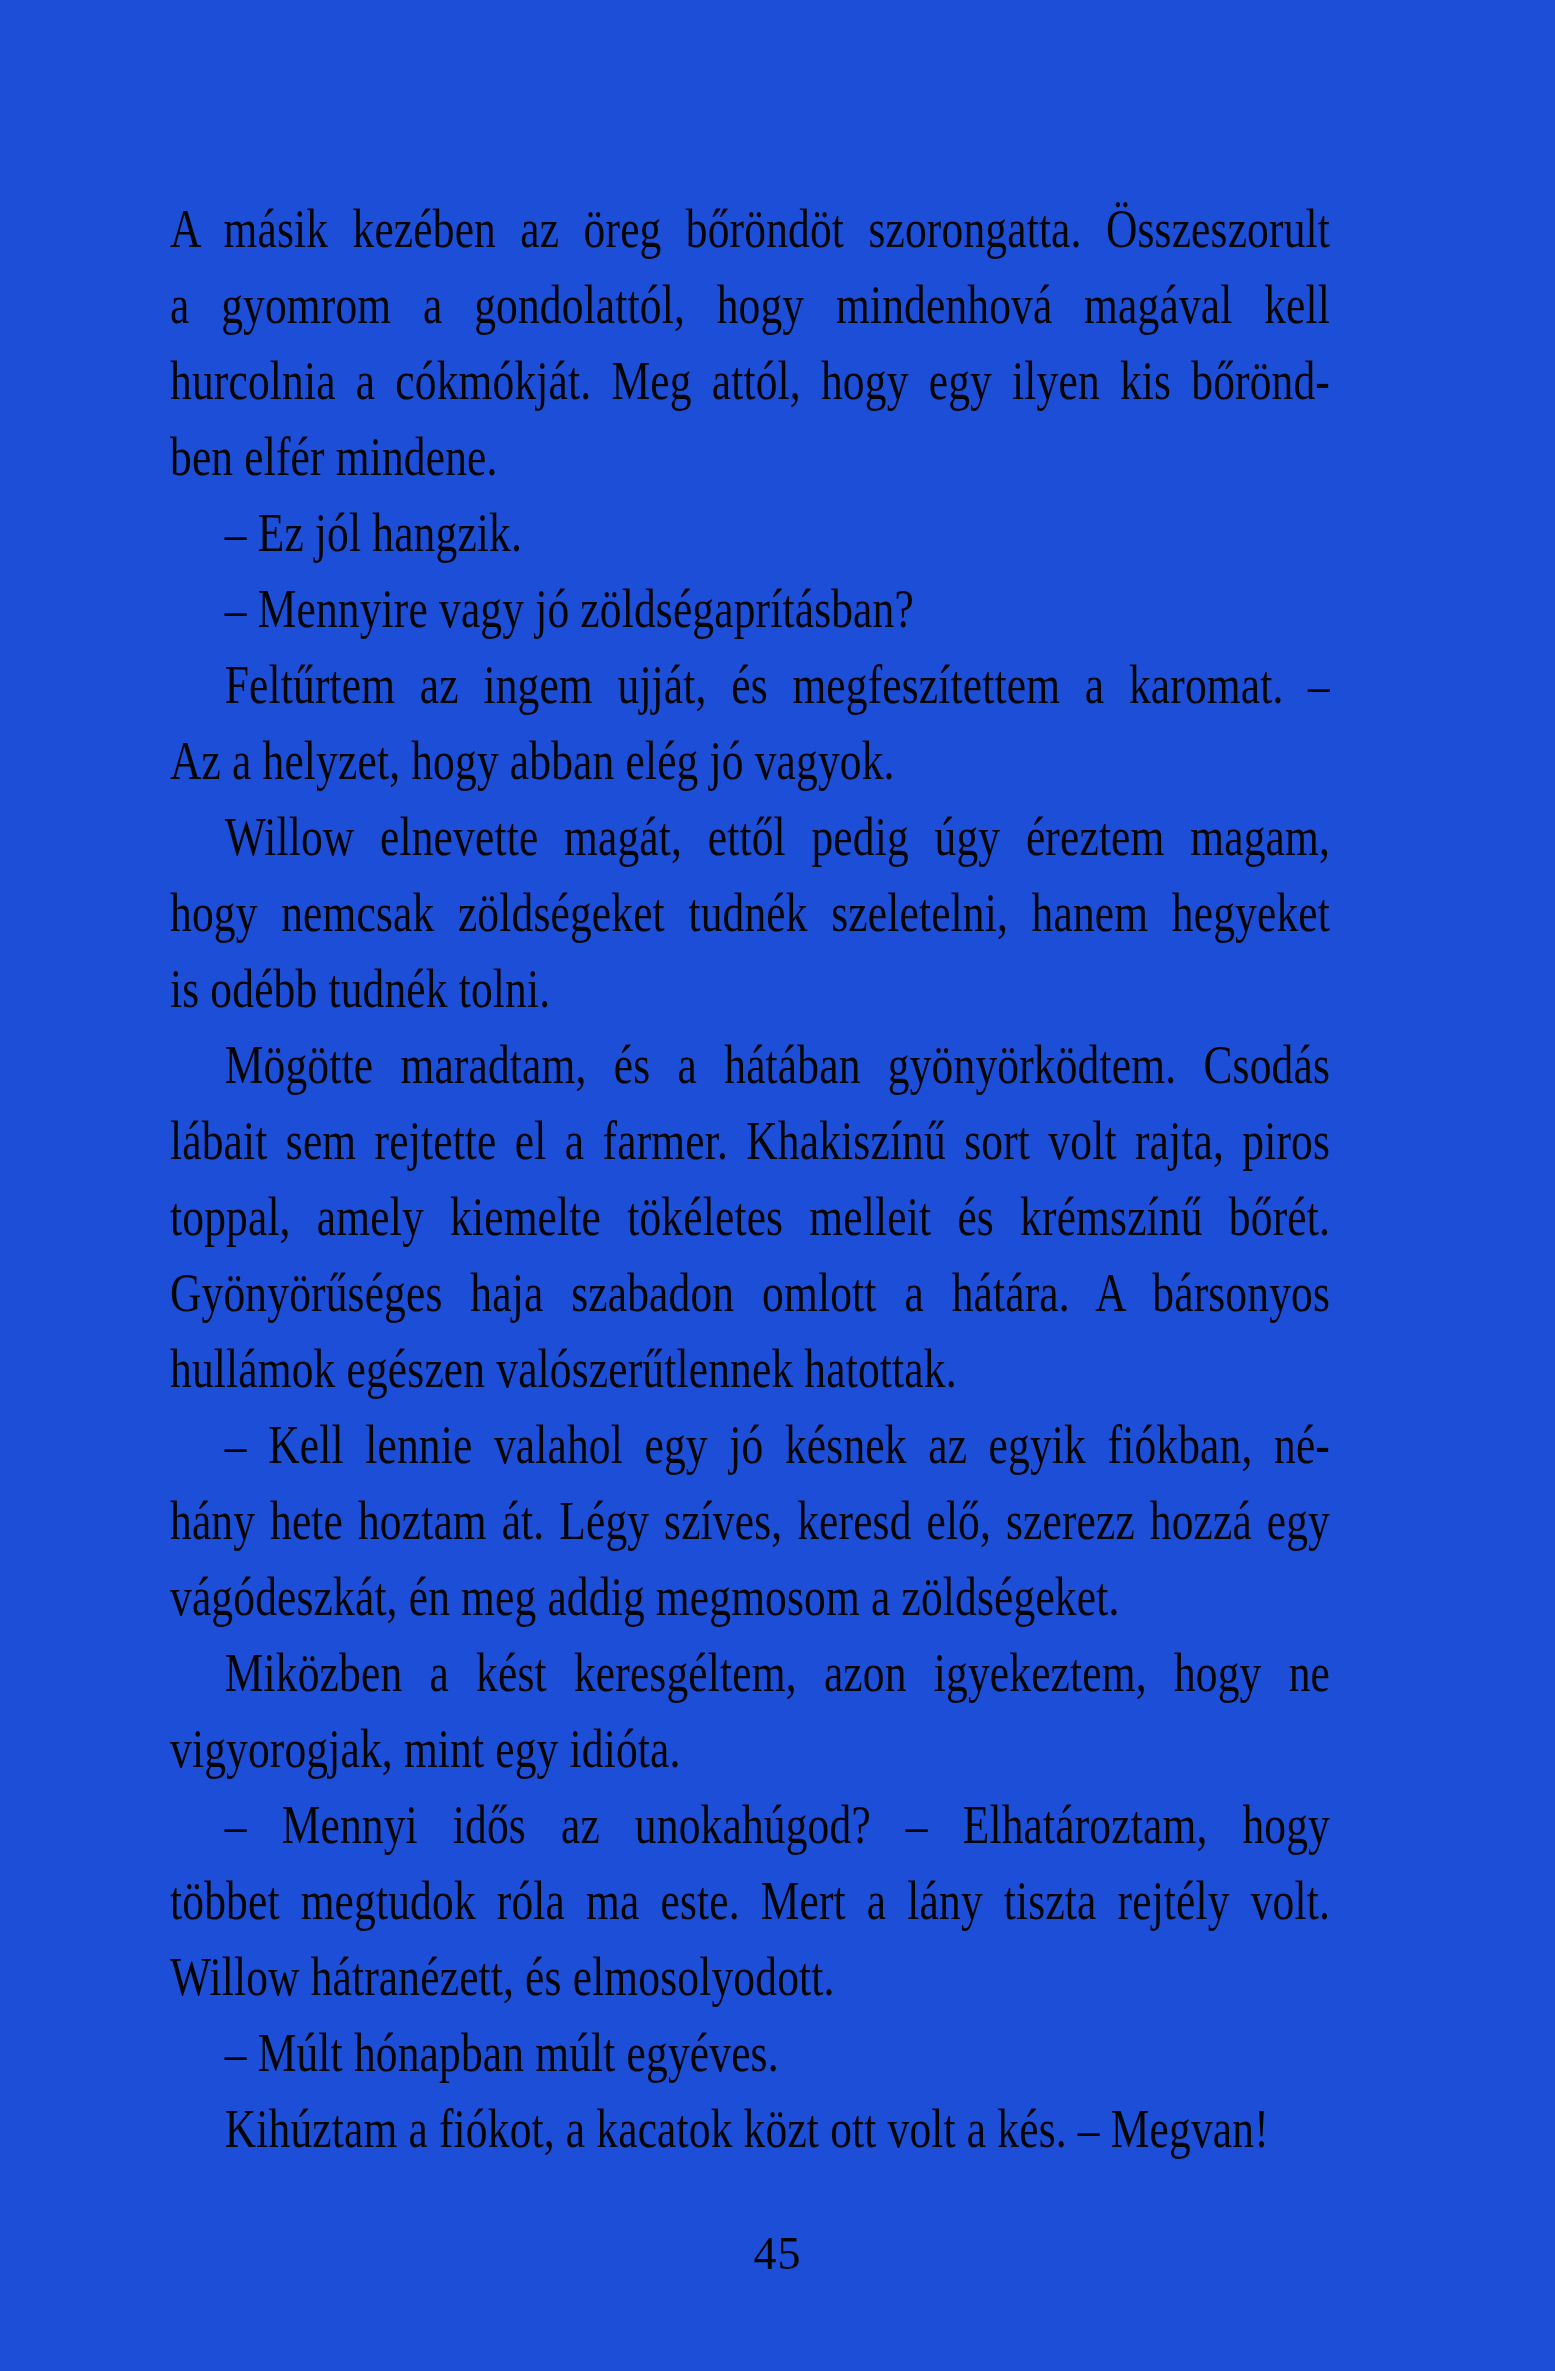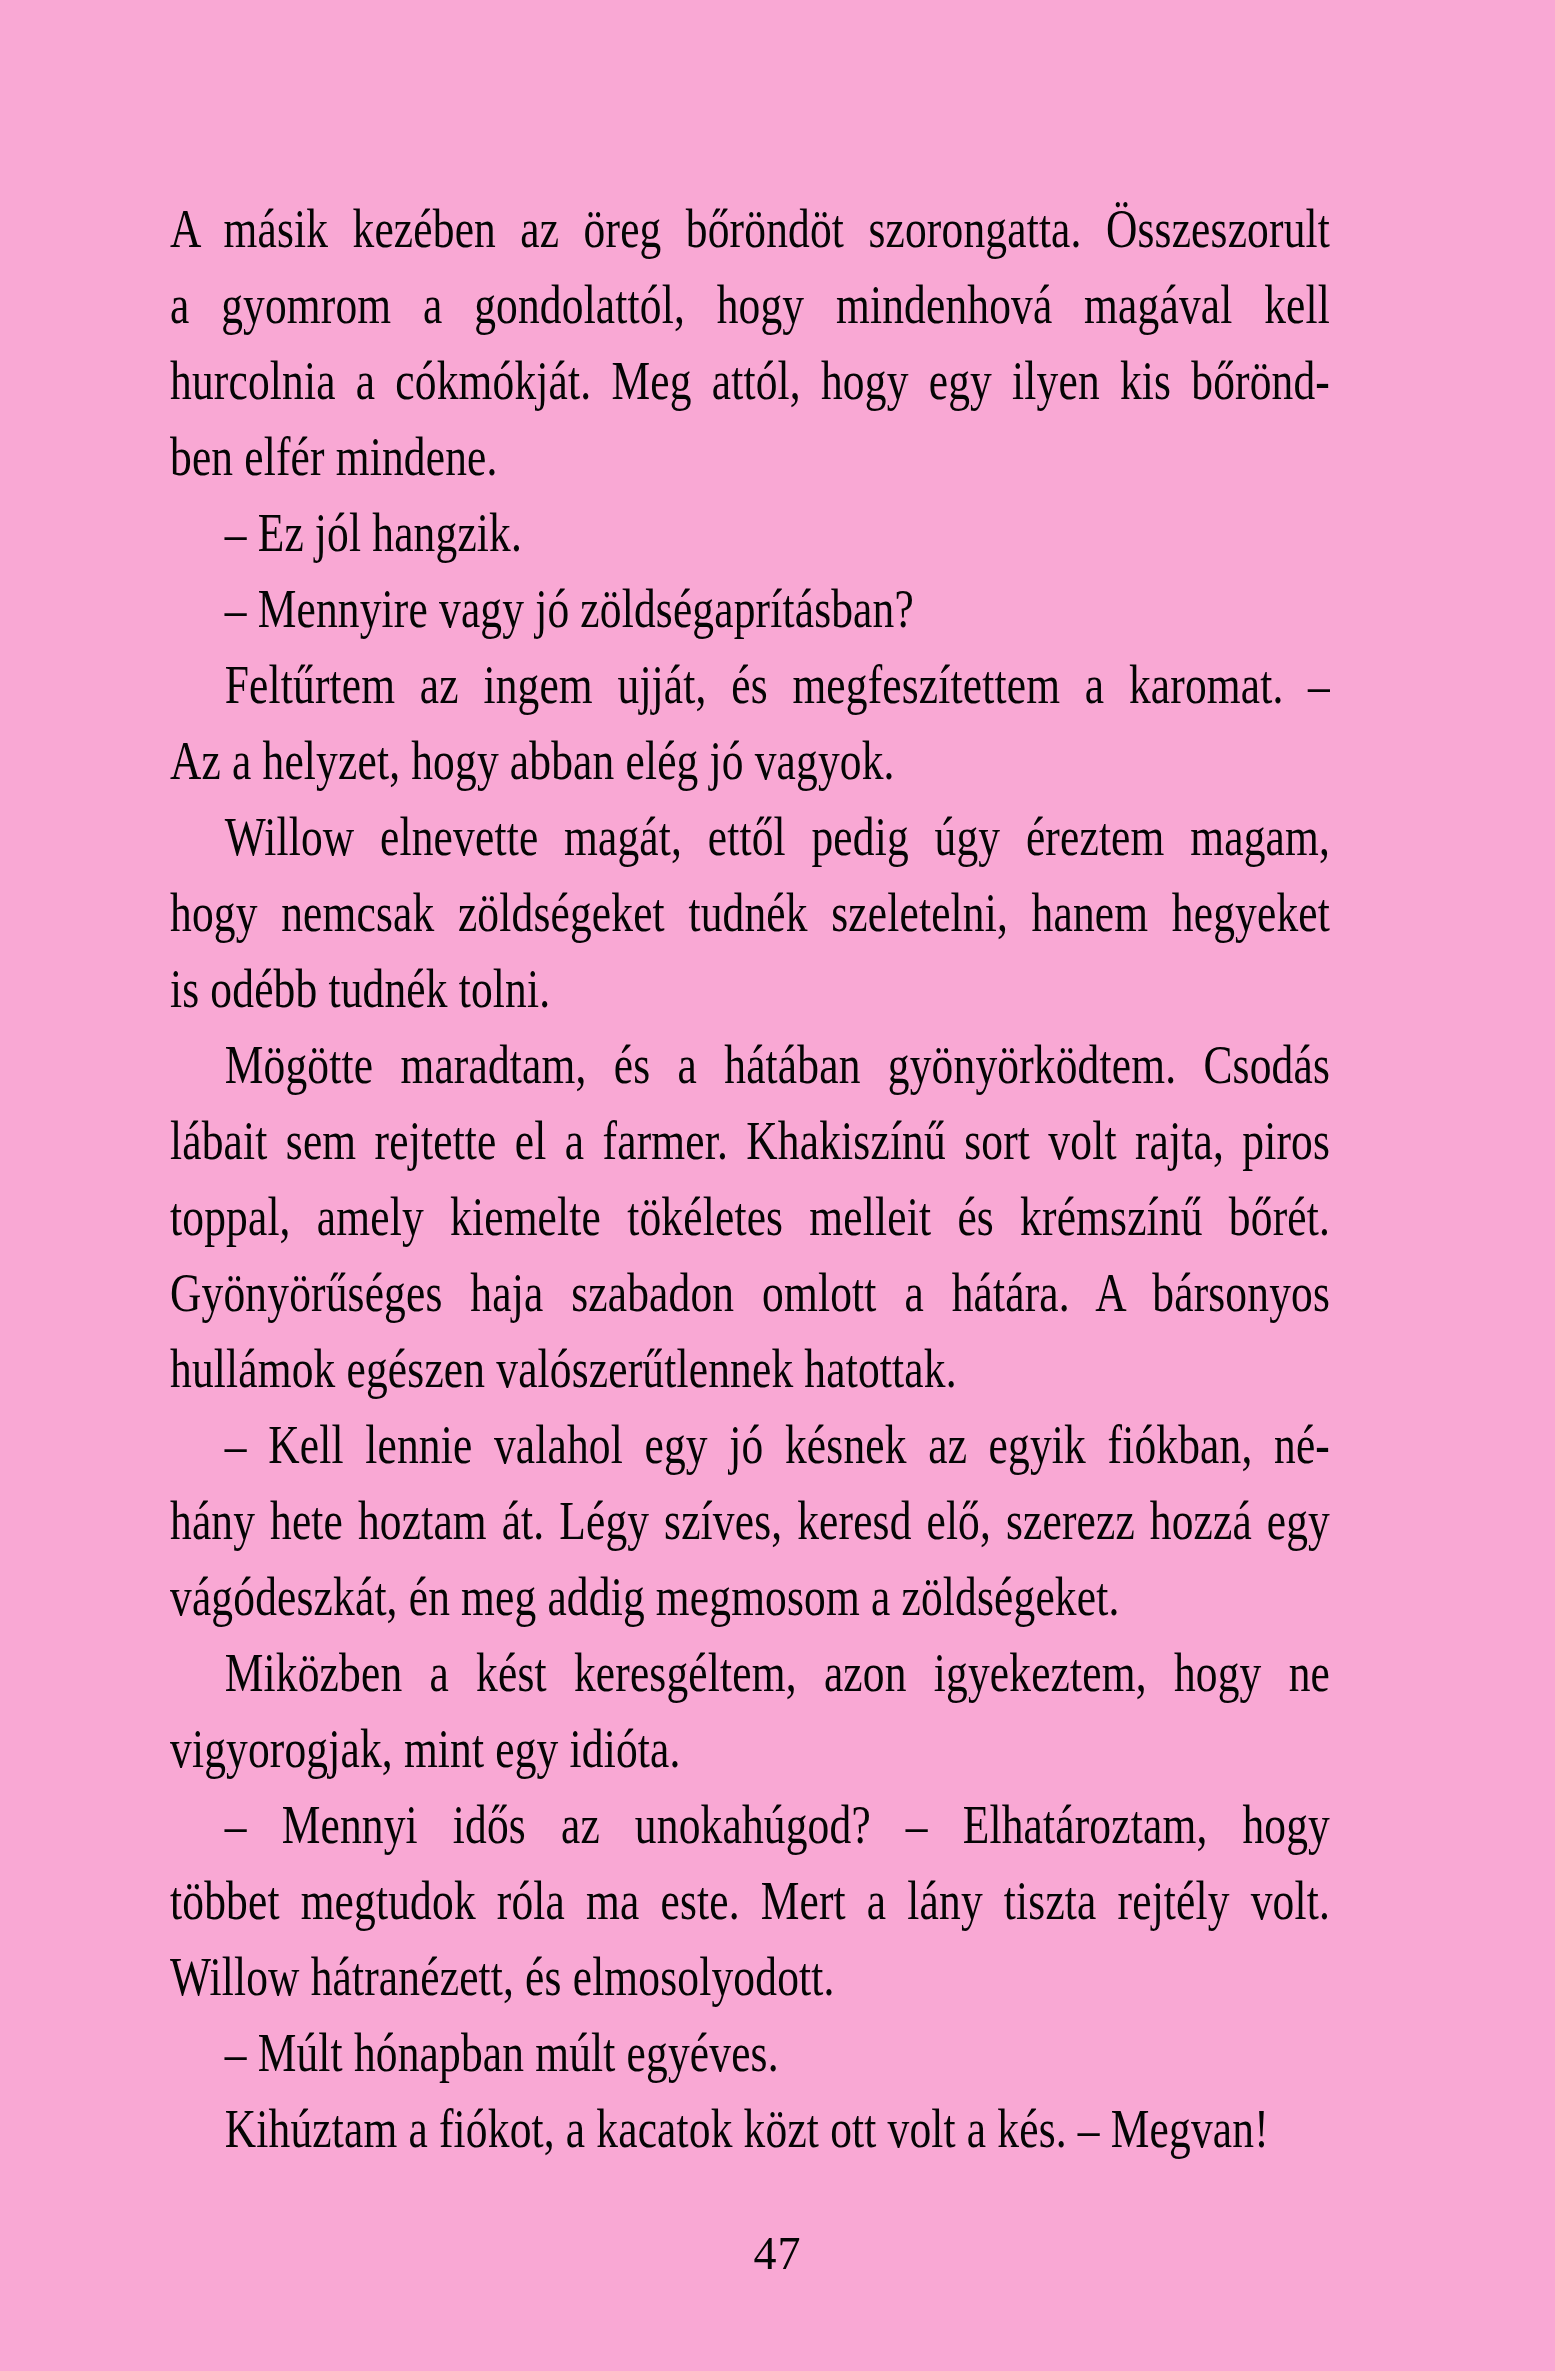--- a/index.html
+++ b/index.html
@@ -11,21 +11,21 @@
     width: 1555px;
     height: 2372px;
     background: #ffffff;
     font-family: "Liberation Serif", serif;
     color: #050505;
     overflow: hidden;
   }
   .page {
     position: absolute;
     inset: 0;
-    background: #f9a8d4;
+    background: #1d4ed8;
   }
   
   .text-block {
     position: absolute;
     left: 170px;
     top: 191px;
     width: 1441px;
     transform: scaleX(0.805);
     transform-origin: 0 0;
     font-size: 54px;
@@ -79,15 +79,15 @@
     <div class="ln end">vágódeszkát, én meg addig megmosom a zöldségeket.</div>
     <div class="ln ind">Miközben a kést keresgéltem, azon igyekeztem, hogy ne</div>
     <div class="ln end">vigyorogjak, mint egy idióta.</div>
     <div class="ln ind">– Mennyi idős az unokahúgod? – Elhatároztam, hogy</div>
     <div class="ln">többet megtudok róla ma este. Mert a lány tiszta rejtély volt.</div>
     <div class="ln end">Willow hátranézett, és elmosolyodott.</div>
     <div class="ln ind end">– Múlt hónapban múlt egyéves.</div>
     <div class="ln ind end">Kihúztam a fiókot, a kacatok közt ott volt a kés. – Megvan!</div>
   </div>
 
-  <div class="pagenum">47</div>
+  <div class="pagenum">45</div>
 </div>
 
 
 </body></html>

